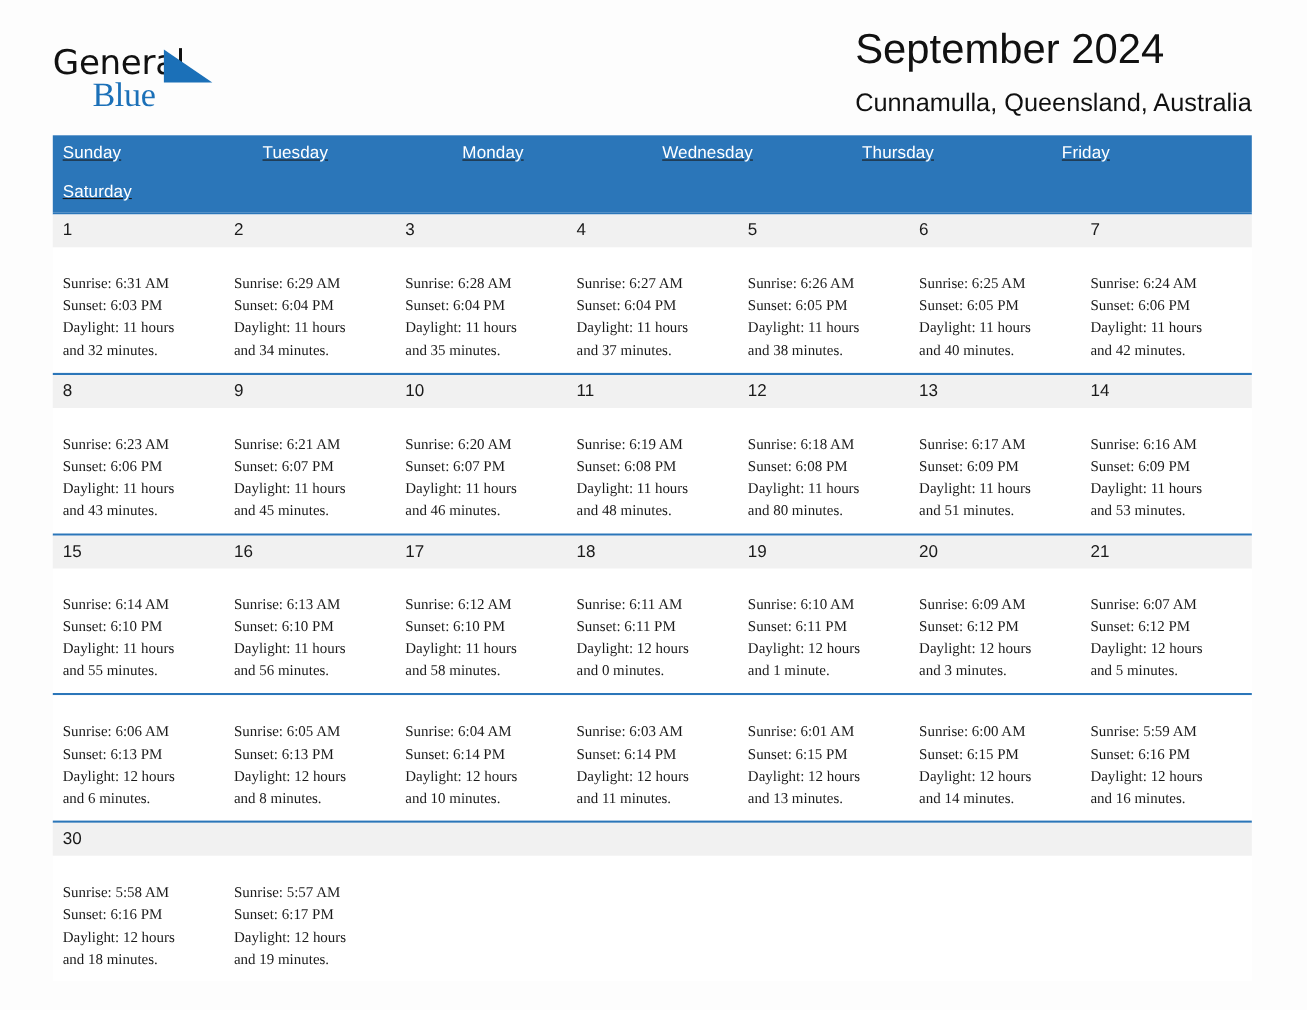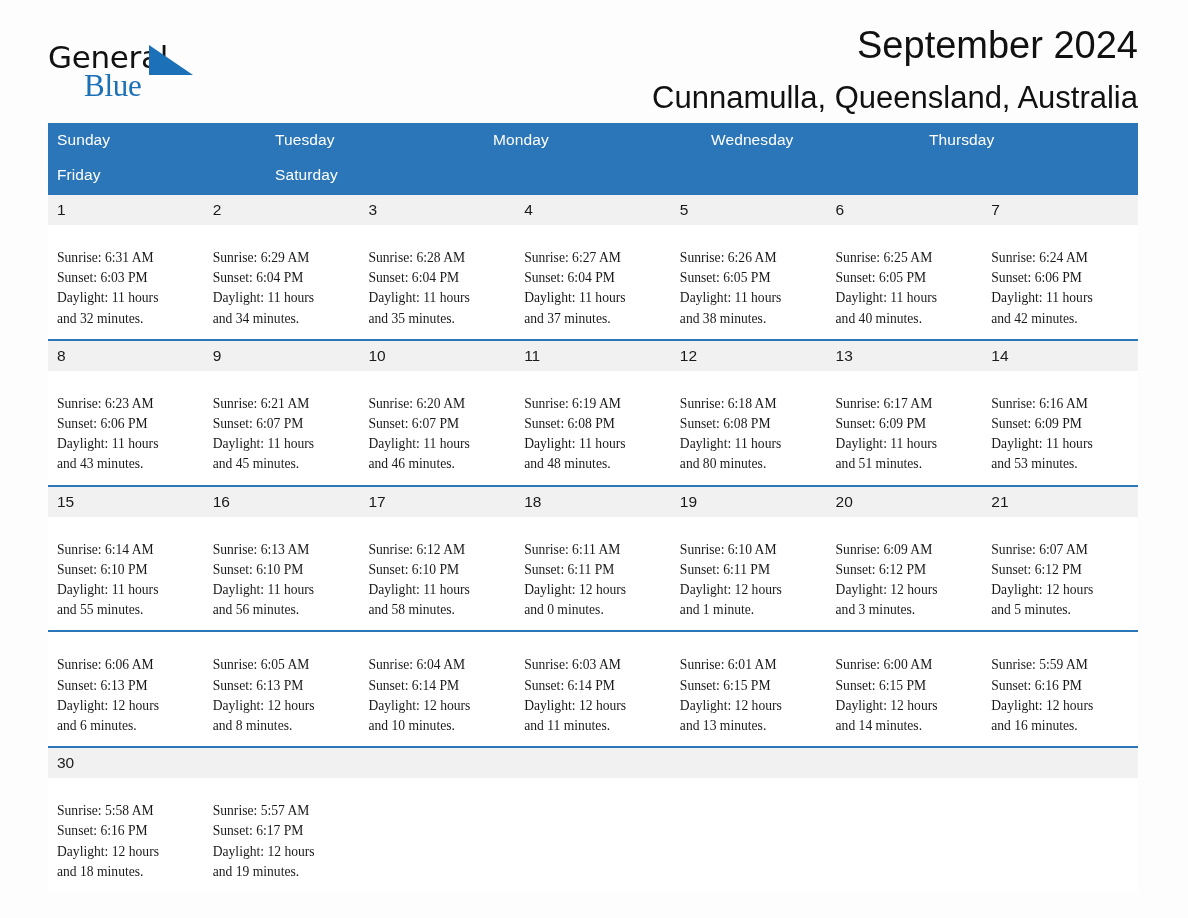--- a/index.html
+++ b/index.html
@@ -57,49 +57,50 @@
   .logo-blue {
     position: absolute;
     left: 36px;
     top: 28px;
     font-size: 31px;
     color: #1b70b8;
     font-family: Liberation Serif, serif;
     letter-spacing: -0.3px;
   }
   .title-wrap {
-    text-align: right;
+    text-align: left;
     margin-top: 24px;
     padding-right: 2px;
   }
   .cal-title {
     font-size: 38px;
     font-weight: 400;
     color: #111111;
     line-height: 1.15;
     letter-spacing: 0px;
   }
   .cal-subtitle {
-    font-size: 31px;
+    font-size: 23px;
     font-weight: 400;
     color: #111111;
     margin-top: 12px;
     letter-spacing: 0px;
   }
 
   
   .calendar {
     position: relative;
     width: 1090px;
     margin-top: 11px;
   }
   .weekdays {
     display: grid;
-    grid-template-columns: repeat(5, 1fr);
+    grid-template-columns: repeat(6, 1fr);
     background: #2b76b9;
+    text-decoration: underline;
   }
   .weekday {
     color: #ffffff;
     font-size: 15.5px;
     padding: 8px 0 9px 9px;
     letter-spacing: 0.1px;
   }
   .week {
     position: relative;
     border-top: 2px solid #2b76b9;

